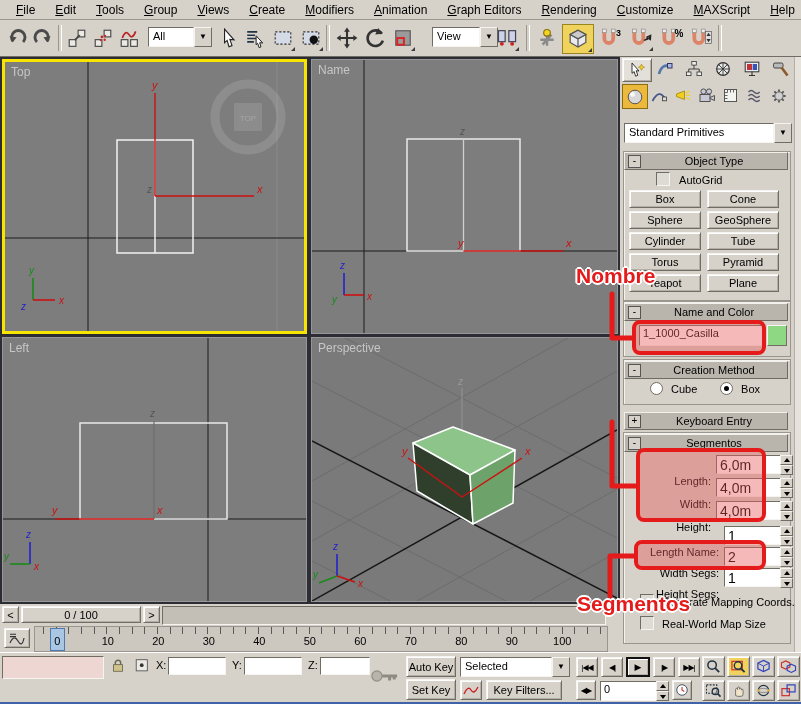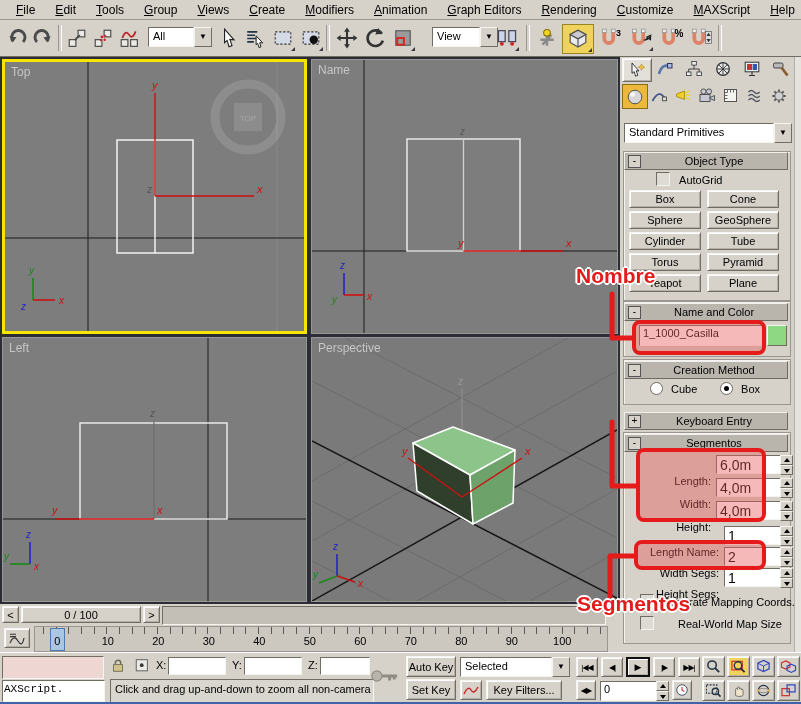--- a/index.html
+++ b/index.html
@@ -567,21 +567,21 @@
           </span>
         </div>
       </div>
 
     <div class="abs" style="left:20px;top:537px">
       <span class="chk"></span>
       <span style="margin-left:5px">Generate Mapping Coords.</span>
     </div>
     <div class="abs" style="left:20px;top:559px">
       <span class="chk"></span>
-      <span style="margin-left:21px">Real-World Map Size</span>
+      <span style="margin-left:5px">Real-World Map Size</span>
     </div>
   </div>
 
   <div id="timeslider">
     <button class="sb-btn" style="left:2px;top:1px;width:17px;height:17px">&lt;</button>
     <button class="sb-btn" style="left:21px;top:1px;width:120px;height:17px">0 / 100</button>
     <button class="sb-btn" style="left:143px;top:1px;width:17px;height:17px">&gt;</button>
     <span class="abs" style="left:162px;top:1px;width:442px;height:17px;background:#c3bfb7;border:1px solid;border-color:#716d65 #f6f4f0 #f6f4f0 #716d65"></span>
   </div>
 
@@ -607,21 +607,20 @@
           <span class="tick-num">70</span>
           <span class="tick-num">80</span>
           <span class="tick-num">90</span>
           <span class="tick-num">100</span>
         </div>
     </div>
   </div>
 
   <div id="statusbar">
     <span class="abs" style="left:2px;top:3px;width:100px;height:21px;background:#eed6d2;border:1px solid;border-color:#716d65 #f6f4f0 #f6f4f0 #716d65"></span>
-    <span class="abs mono" style="left:2px;top:27px;width:100px;height:18px;background:#fff;border:1px solid;border-color:#716d65 #f6f4f0 #f6f4f0 #716d65;padding:2px 0 0 1px;font-size:11px;overflow:hidden;white-space:nowrap">AXScript.</span>
 
     <span class="abs" style="left:110px;top:4px;width:18px;height:18px">
       <svg width="16" height="17" viewBox="0 0 18 18">
           <rect x="4" y="8" width="10" height="7.5" fill="#cfc28a" stroke="#6f6a52"></rect>
           <path d="M6 8 V6 a3 3 0 0 1 6 0 v2" fill="none" stroke="#6f6a52" stroke-width="1.7"></path>
         </svg>
     </span>
     <span class="abs" style="left:134px;top:4px;width:18px;height:18px">
       <svg width="16" height="17" viewBox="0 0 18 18">
           <rect x="2.5" y="2.5" width="12.5" height="12.5" fill="#eceae4" stroke="#555"></rect>
@@ -629,21 +628,20 @@
         </svg>
     </span>
 
     <span class="abs" style="left:156px;top:6px">X:</span>
     <span class="sb-field" style="left:168px;top:4px;width:56px"></span>
     <span class="abs" style="left:232px;top:6px">Y:</span>
     <span class="sb-field" style="left:244px;top:4px;width:56px"></span>
     <span class="abs" style="left:308px;top:6px">Z:</span>
     <span class="sb-field" style="left:320px;top:4px;width:48px"></span>
 
-    <span class="abs sunk" style="left:110px;top:26px;width:258px;height:19px;background:#d9d6cf;padding:3px 0 0 4px;overflow:hidden;white-space:nowrap">Click and drag up-and-down to zoom all non-camera</span>
 
     <span class="abs" style="left:370px;top:8px;width:30px;height:36px">
       <svg width="30" height="30" viewBox="0 0 26 18">
           <g stroke="#8f8b83" fill="#b8b4ac">
             <circle cx="6" cy="9" r="4.4"></circle>
             <path d="M10.5 9 h13 M17 9 v4 M21 9 v3" stroke-width="2.6" fill="none"></path>
           </g>
         </svg>
     </span>
 

